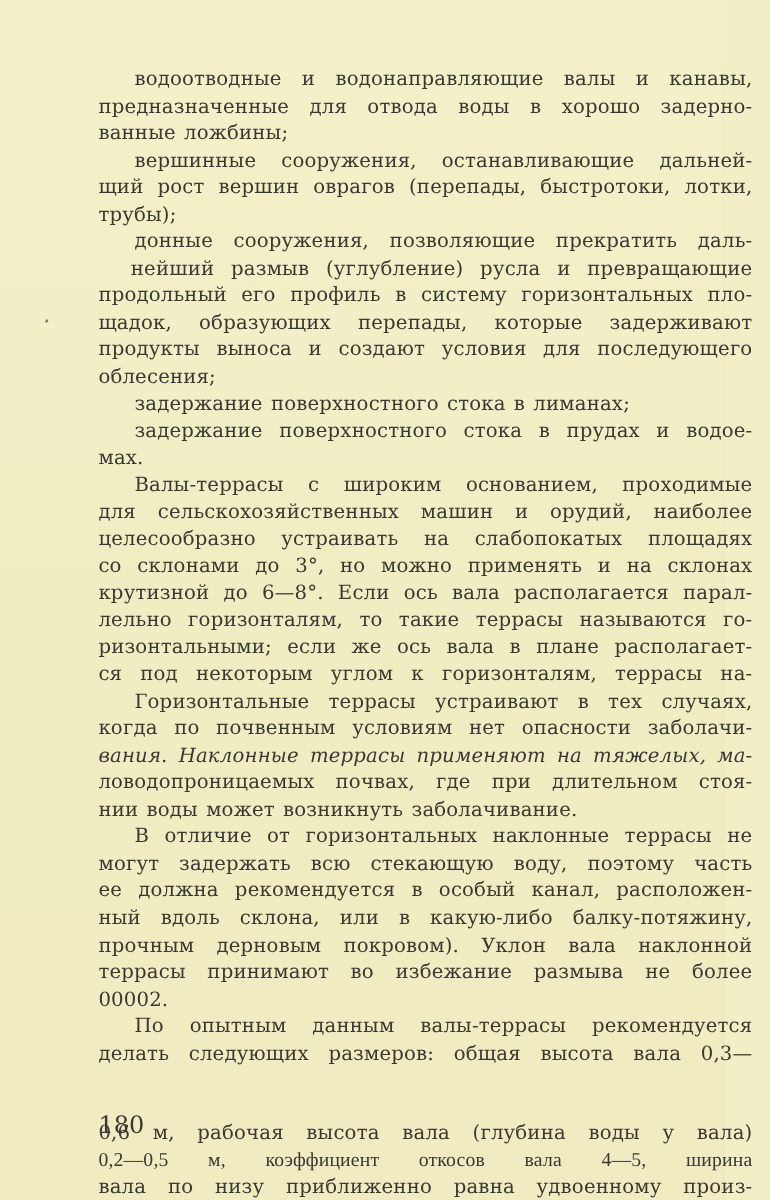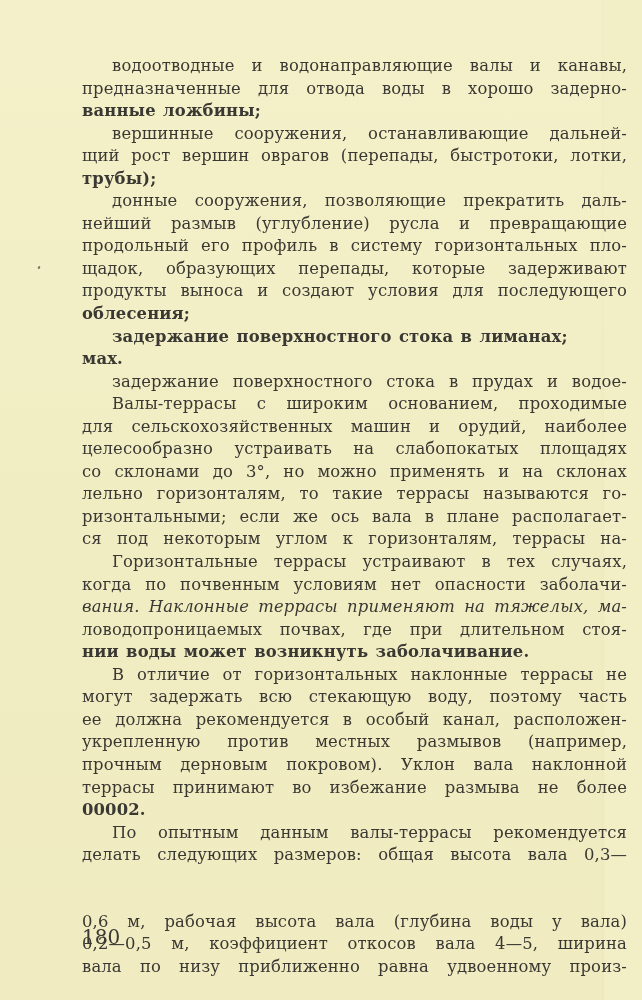--- a/index.html
+++ b/index.html
@@ -35,21 +35,20 @@
     }
     .line {
       display: block;
       white-space: nowrap;
       text-align: justify;
       text-align-last: justify;
       height: 22.55px;
     }
     .line.last {
       text-align-last: left;
-      font-weight: bold;
     }
     .line.indent {
       padding-left: 30px;
     }
     .page-number {
       position: absolute;
       left: 82px;
       top: 925px;
       font-family: "DejaVu Serif", "Liberation Serif", serif;
       font-size: 20px;
@@ -68,48 +67,49 @@
 
 <div class="page">
   <div class="text-block" id="text-block">
       <span class="line indent" style="white-space: normal; overflow: hidden;">водоотводные и водонаправляющие валы и канавы,</span>
       <span class="line" style="white-space: normal; overflow: hidden;">предназначенные для отвода воды в хорошо задерно-</span>
       <span class="line last">ванные ложбины;</span>
       <span class="line indent" style="white-space: normal; overflow: hidden;">вершинные сооружения, останавливающие дальней-</span>
       <span class="line" style="white-space: normal; overflow: hidden;">щий рост вершин оврагов (перепады, быстротоки, лотки,</span>
       <span class="line last">трубы);</span>
       <span class="line indent" style="white-space: normal; overflow: hidden;">донные сооружения, позволяющие прекратить даль-</span>
-      <span class="line" style="white-space: normal; overflow: hidden;">нейший размыв (углубление) русла и превращающие</span>
+      <span class="line" style="white-space: normal; overflow: hidden; margin-left: 27px;">нейший размыв (углубление) русла и превращающие</span>
       <span class="line" style="white-space: normal; overflow: hidden;">продольный его профиль в систему горизонтальных пло-</span>
       <span class="line" style="white-space: normal; overflow: hidden;">щадок, образующих перепады, которые задерживают</span>
       <span class="line" style="white-space: normal; overflow: hidden;">продукты выноса и создают условия для последующего</span>
       <span class="line last">облесения;</span>
       <span class="line indent last">задержание поверхностного стока в лиманах;</span>
+      <span class="line indent" style="white-space: normal; overflow: hidden;">задержание поверхностного стока в прудах и водое-</span>
       <span class="line last">мах.</span>
-      <span class="line indent" style="white-space: normal; overflow: hidden;">задержание поверхностного стока в прудах и водое-</span>
       <span class="line indent" style="white-space: normal; overflow: hidden;">Валы-террасы с широким основанием, проходимые</span>
       <span class="line" style="white-space: normal; overflow: hidden;">для сельскохозяйственных машин и орудий, наиболее</span>
       <span class="line" style="white-space: normal; overflow: hidden;">целесообразно устраивать на слабопокатых площадях</span>
       <span class="line" style="white-space: normal; overflow: hidden;">со склонами до 3°, но можно применять и на склонах</span>
+      <span class="line" style="white-space: normal; overflow: hidden;">крутизной до 6—8°. Если ось вала располагается парал-</span>
       <span class="line" style="white-space: normal; overflow: hidden;">лельно горизонталям, то такие террасы называются го-</span>
       <span class="line" style="white-space: normal; overflow: hidden;">ризонтальными; если же ось вала в плане располагает-</span>
       <span class="line" style="white-space: normal; overflow: hidden;">ся под некоторым углом к горизонталям, террасы на-</span>
       <span class="line indent" style="white-space: normal; overflow: hidden;">Горизонтальные террасы устраивают в тех случаях,</span>
       <span class="line" style="white-space: normal; overflow: hidden;">когда по почвенным условиям нет опасности заболачи-</span>
       <span class="line" style="white-space: normal; overflow: hidden; font-style: italic;">вания. Наклонные террасы применяют на тяжелых, ма-</span>
       <span class="line" style="white-space: normal; overflow: hidden;">ловодопроницаемых почвах, где при длительном стоя-</span>
       <span class="line last">нии воды может возникнуть заболачивание.</span>
       <span class="line indent" style="white-space: normal; overflow: hidden;">В отличие от горизонтальных наклонные террасы не</span>
       <span class="line" style="white-space: normal; overflow: hidden;">могут задержать всю стекающую воду, поэтому часть</span>
       <span class="line" style="white-space: normal; overflow: hidden;">ее должна рекомендуется в особый канал, расположен-</span>
-      <span class="line" style="white-space: normal; overflow: hidden;">укрепленную против местных размывов (например,</span>
+      <span class="line" style="white-space: normal; overflow: hidden;">ный вдоль склона, или в какую-либо балку-потяжину,</span>
       <span class="line" style="white-space: normal; overflow: hidden;">прочным дерновым покровом). Уклон вала наклонной</span>
       <span class="line" style="white-space: normal; overflow: hidden;">террасы принимают во избежание размыва не более</span>
       <span class="line last">00002.</span>
       <span class="line indent" style="white-space: normal; overflow: hidden;">По опытным данным валы-террасы рекомендуется</span>
       <span class="line" style="white-space: normal; overflow: hidden;">делать следующих размеров: общая высота вала 0,3—</span>
       <span class="line" style="white-space: normal; overflow: hidden; margin-top: 44px;">0,6 м, рабочая высота вала (глубина воды у вала)</span>
-      <span class="line" style="white-space: normal; overflow: hidden;">0,2—0,5 м, коэффициент откосов вала 4—5, ширина</span>
+      <span class="line" style="white-space: normal; overflow: hidden; font-family: Liberation Serif, serif;">0,2—0,5 м, коэффициент откосов вала 4—5, ширина</span>
       <span class="line" style="white-space: normal; overflow: hidden;">вала по низу приближенно равна удвоенному произ-</span>
     </div>
   <div class="page-number">180</div>
   <span class="speck" style="left:38px; top:266px;"></span>
 </div>
 
 </body></html>

